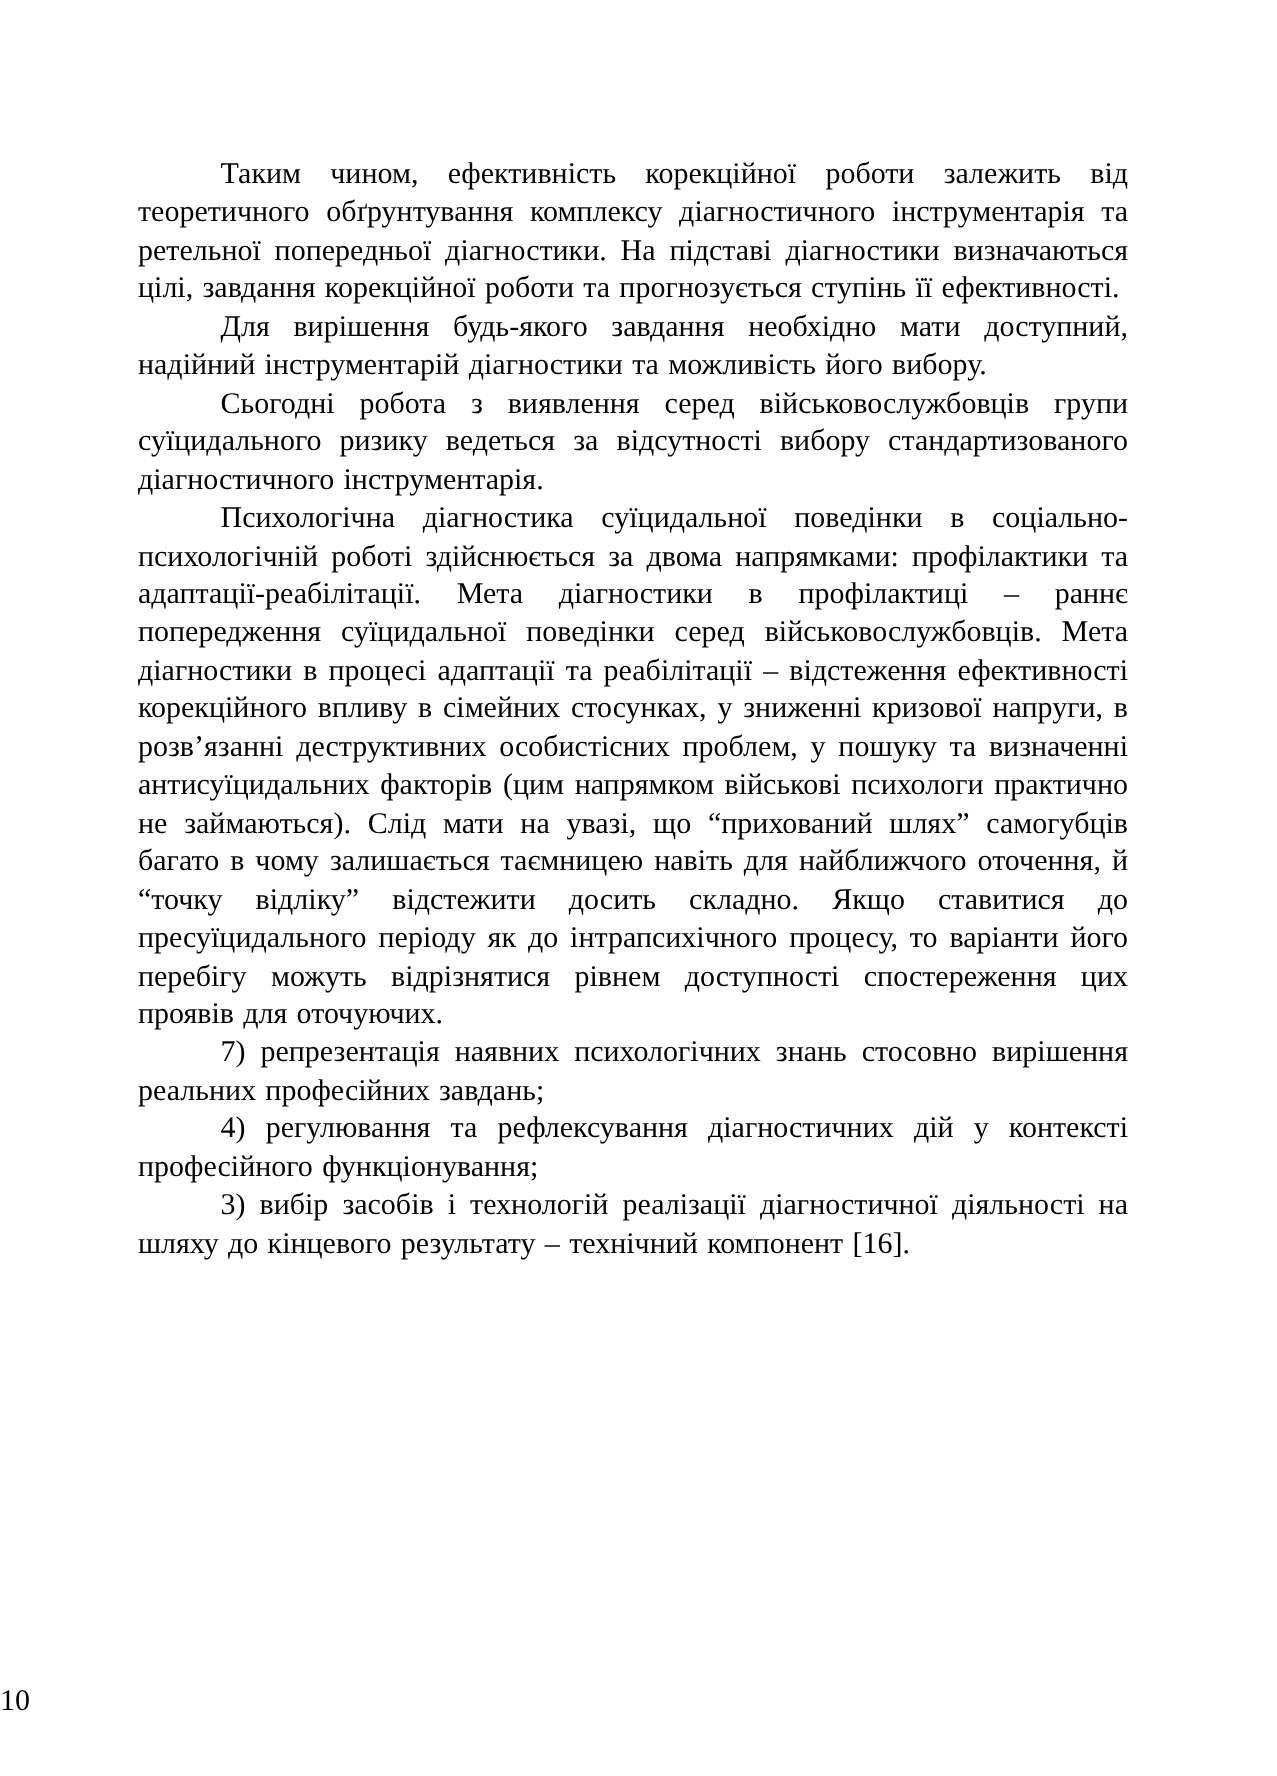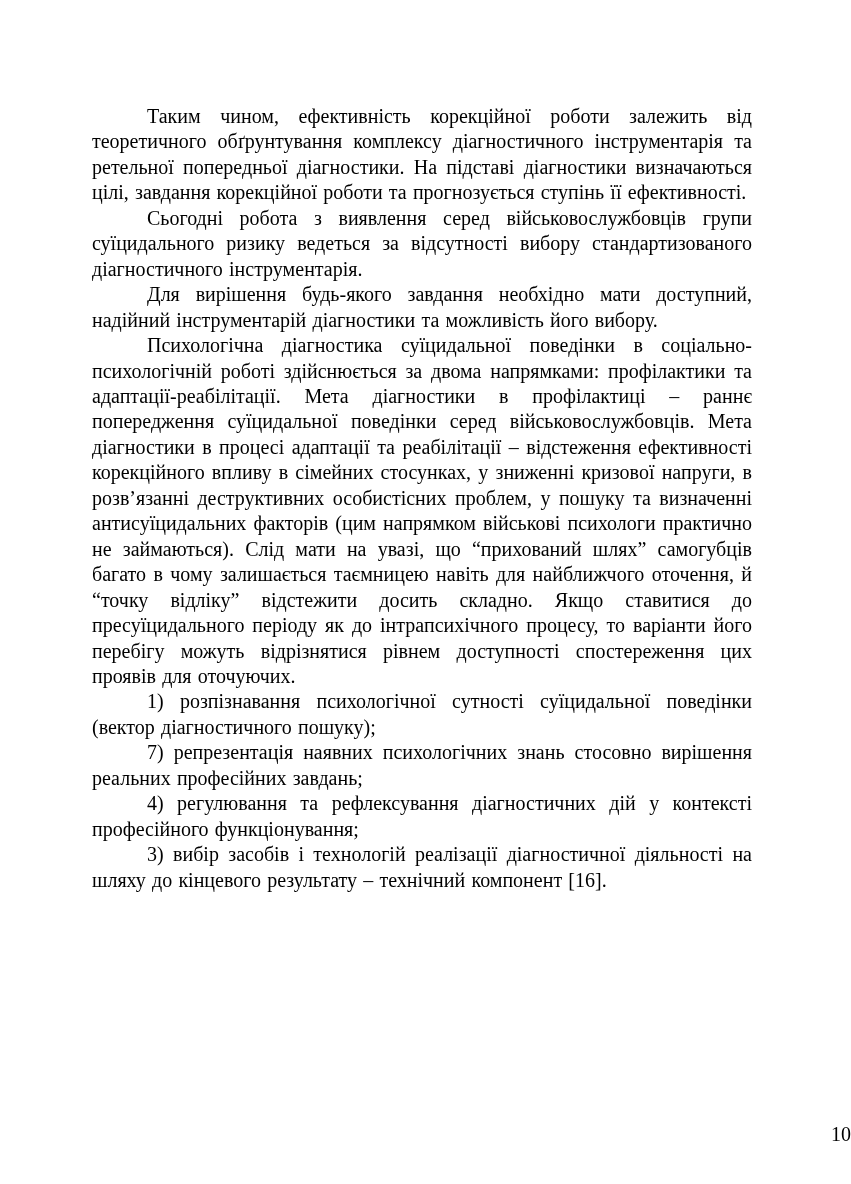--- a/index.html
+++ b/index.html
@@ -32,33 +32,32 @@
     margin: 0;
     padding: 0;
     text-indent: 55px;
     word-spacing: 0.06em;
   }
   .page-number {
     position: absolute;
     left: 0;
     top: 1106px;
     width: 100%;
-    text-align: right;
+    text-align: left;
     font-size: 20px;
     line-height: 25px;
   }
 </style>
 </head>
 <body>
 
 <main class="page">
   <section class="text-block">
     <p>Таким чином, ефективність корекційної роботи залежить від теоретичного обґрунтування комплексу діагностичного інструментарія та ретельної попередньої діагностики. На підставі діагностики визначаються цілі, завдання корекційної роботи та прогнозується ступінь її ефективності.</p>
+    <p>Для вирішення будь-якого завдання необхідно мати доступний, надійний інструментарій діагностики та можливість його вибору.</p>
     <p>Сьогодні робота з виявлення серед військовослужбовців групи суїцидального ризику ведеться за відсутності вибору стандартизованого діагностичного інструментарія.</p>
-    <p>Для вирішення будь-якого завдання необхідно мати доступний, надійний інструментарій діагностики та можливість його вибору.</p>
     <p>Психологічна діагностика суїцидальної поведінки в соціально-психологічній роботі здійснюється за двома напрямками: профілактики та адаптації-реабілітації. Мета діагностики в профілактиці – раннє попередження суїцидальної поведінки серед військовослужбовців. Мета діагностики в процесі адаптації та реабілітації – відстеження ефективності корекційного впливу в сімейних стосунках, у зниженні кризової напруги, в розв’язанні деструктивних особистісних проблем, у пошуку та визначенні антисуїцидальних факторів (цим напрямком військові психологи практично не займаються). Слід мати на увазі, що “прихований шлях” самогубців багато в чому залишається таємницею навіть для найближчого оточення, й “точку відліку” відстежити досить складно. Якщо ставитися до пресуїцидального періоду як до інтрапсихічного процесу, то варіанти його перебігу можуть відрізнятися рівнем доступності спостереження цих проявів для оточуючих.</p>
-    <p>1) розпізнавання психологічної сутності суїцидальної поведінки (вектор діагностичного пошуку);</p>
     <p>7) репрезентація наявних психологічних знань стосовно вирішення реальних професійних завдань;</p>
     <p>4) регулювання та рефлексування діагностичних дій у контексті професійного функціонування;</p>
     <p>3) вибір засобів і технологій реалізації діагностичної діяльності на шляху до кінцевого результату – технічний компонент [16].</p>
   </section>
   <footer class="page-number">10</footer>
 </main>
 
 </body></html>

